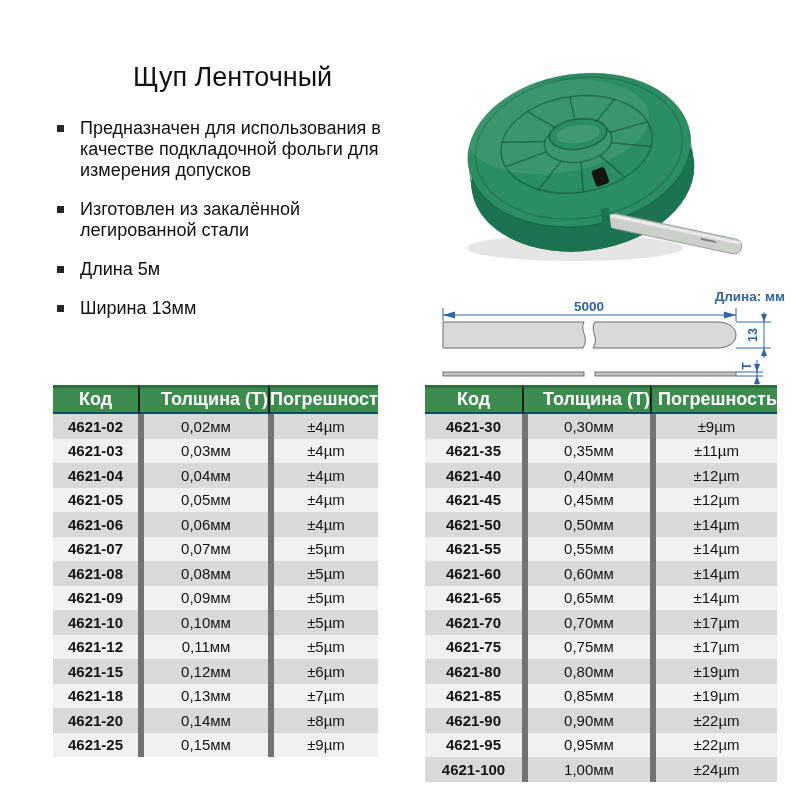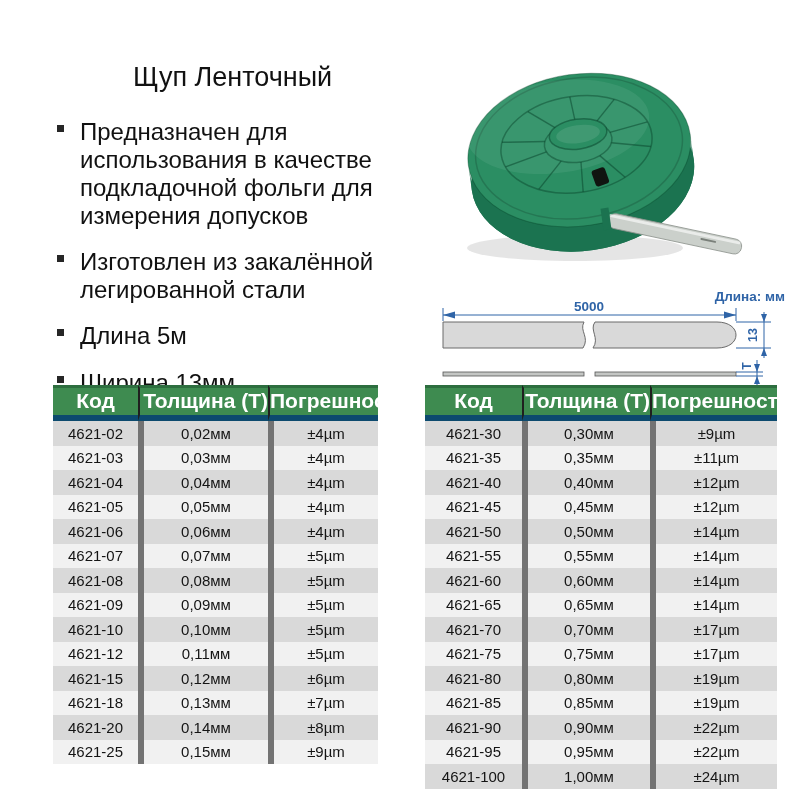--- a/index.html
+++ b/index.html
@@ -9,40 +9,40 @@
   }
   #page-title{
     position:absolute;left:133px;top:44px;font-size:27px;font-weight:400;color:#111;
   }
   
   #features{
     position:absolute;left:57px;top:118px;width:340px;list-style:none;margin:0;padding:0;
   }
   #features li{display:flex;gap:16px;margin-bottom:18px;}
   #features .blt{width:7px;height:7px;background:#262626;margin-top:7px;flex:none;}
-  #features .ftxt{font-size:24px;line-height:1.17;width:322px;color:#111;}
+  #features .ftxt{font-size:18px;line-height:1.17;width:322px;color:#111;}
   
   #product-art{position:absolute;left:450px;top:50px;width:315px;height:218px;}
   #dim-diagram{position:absolute;left:433px;top:286px;width:365px;height:106px;}
   
   table.spec{border-collapse:separate;border-spacing:0;position:absolute;top:385px;table-layout:fixed;}
   #table-left{left:53px;width:325px;}
   #table-right{left:425px;width:352px;}
   table.spec th{
-    background:var(--c-header_green,#3e8b50);color:#fff;font-weight:bold;font-size:21px;
+    background:var(--c-header_green,#3e8b50);color:#fff;font-weight:bold;font-size:18px;
     height:21px;padding:1px 0 2px 0;text-align:center;
     border-top:3px solid var(--c-header_green_dark,#2d6e3f);
-    border-bottom:6px solid #0c4a6e;
+    border-bottom:2px solid #0c4a6e;
   }
   table.spec th + th{border-left:2px solid #1f1f1f;text-align:right;}
   table.spec td{
     font-size:15px;height:24.5px;text-align:center;padding:0;color:#141414;
   }
   table.spec td + td{border-left:6px solid #737373;}
-  table.spec td:first-child{font-weight:normal;}
+  table.spec td:first-child{font-weight:bold;}
   table.spec tbody tr:nth-child(odd) td{background:var(--c-row_gray,#d9d9d9);}
   table.spec tbody tr:nth-child(even) td{background:var(--c-row_light,#f1f1f1);}
   .dimtext{font-weight:bold;fill:var(--c-dimension_blue,#2f64a7);}
 </style>
 </head>
 <body>
 
 <h1 id="page-title">Щуп Ленточный</h1>
 
 <ul id="features">

